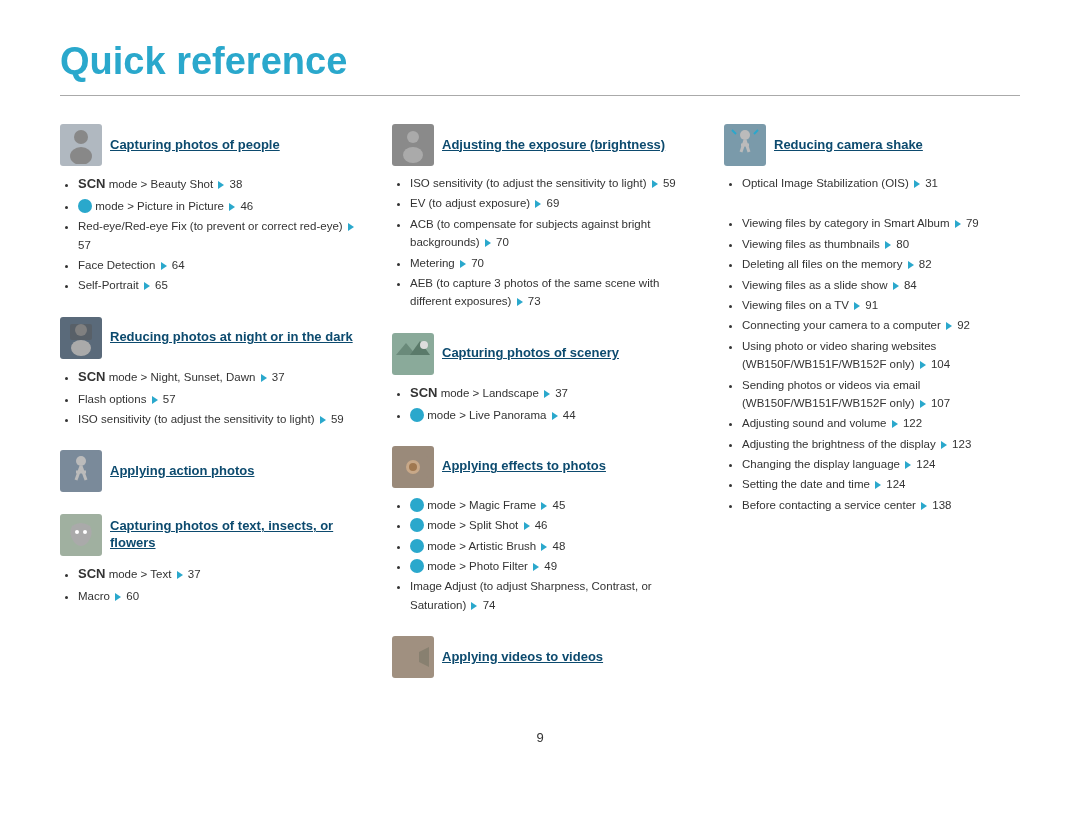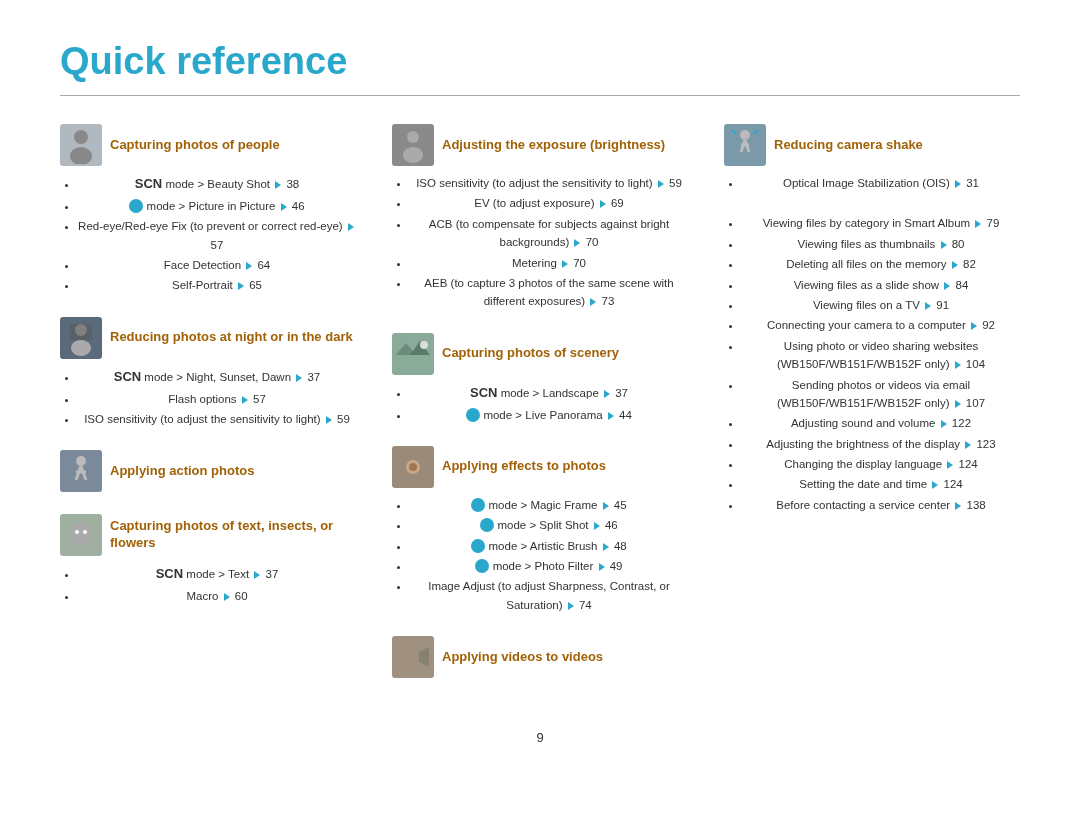--- a/index.html
+++ b/index.html
@@ -48,33 +48,33 @@
       align-items: center;
       justify-content: center;
     }
     .icon-box svg {
       width: 38px;
       height: 38px;
     }
     .section-title {
       font-size: 13px;
       font-weight: bold;
-      color: #a16207;
+      color: #0c4a6e;
       line-height: 1.3;
+      text-decoration: underline;
     }
     ul {
       list-style: disc;
       padding-left: 18px;
       line-height: 1.6;
     }
     ul li {
       font-size: 11.5px;
       color: #333;
       margin-bottom: 2px;
-      text-align: center;
     }
     .scn {
       font-weight: bold;
       font-size: 13px;
     }
     .star-icon {
       display: inline-block;
       width: 14px;
       height: 14px;
       background: #2aa8cc;

